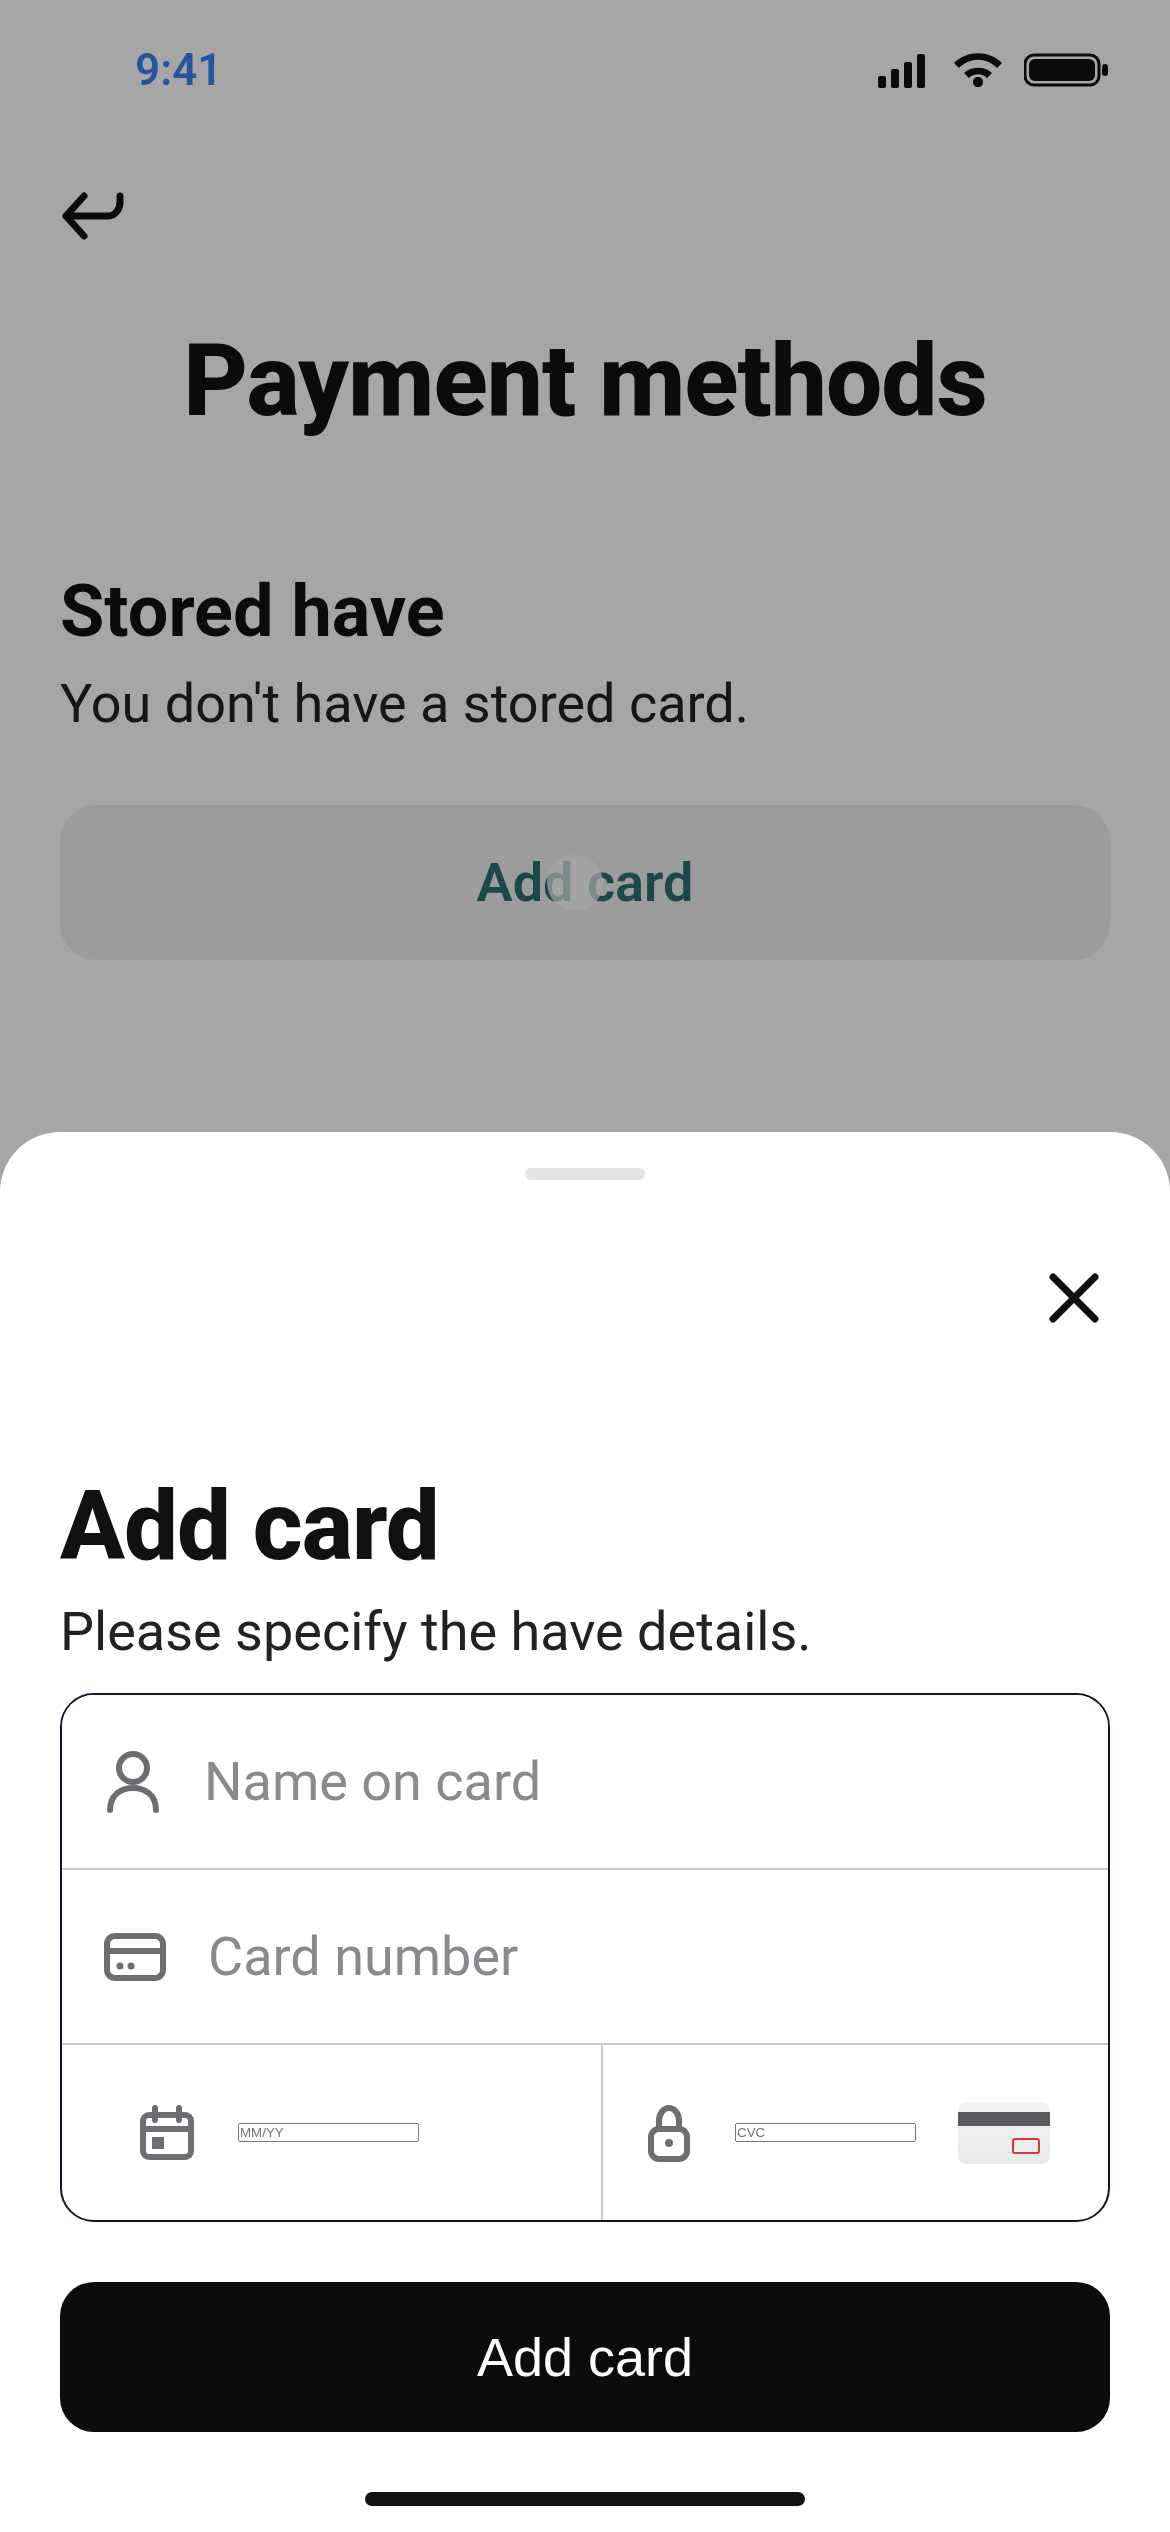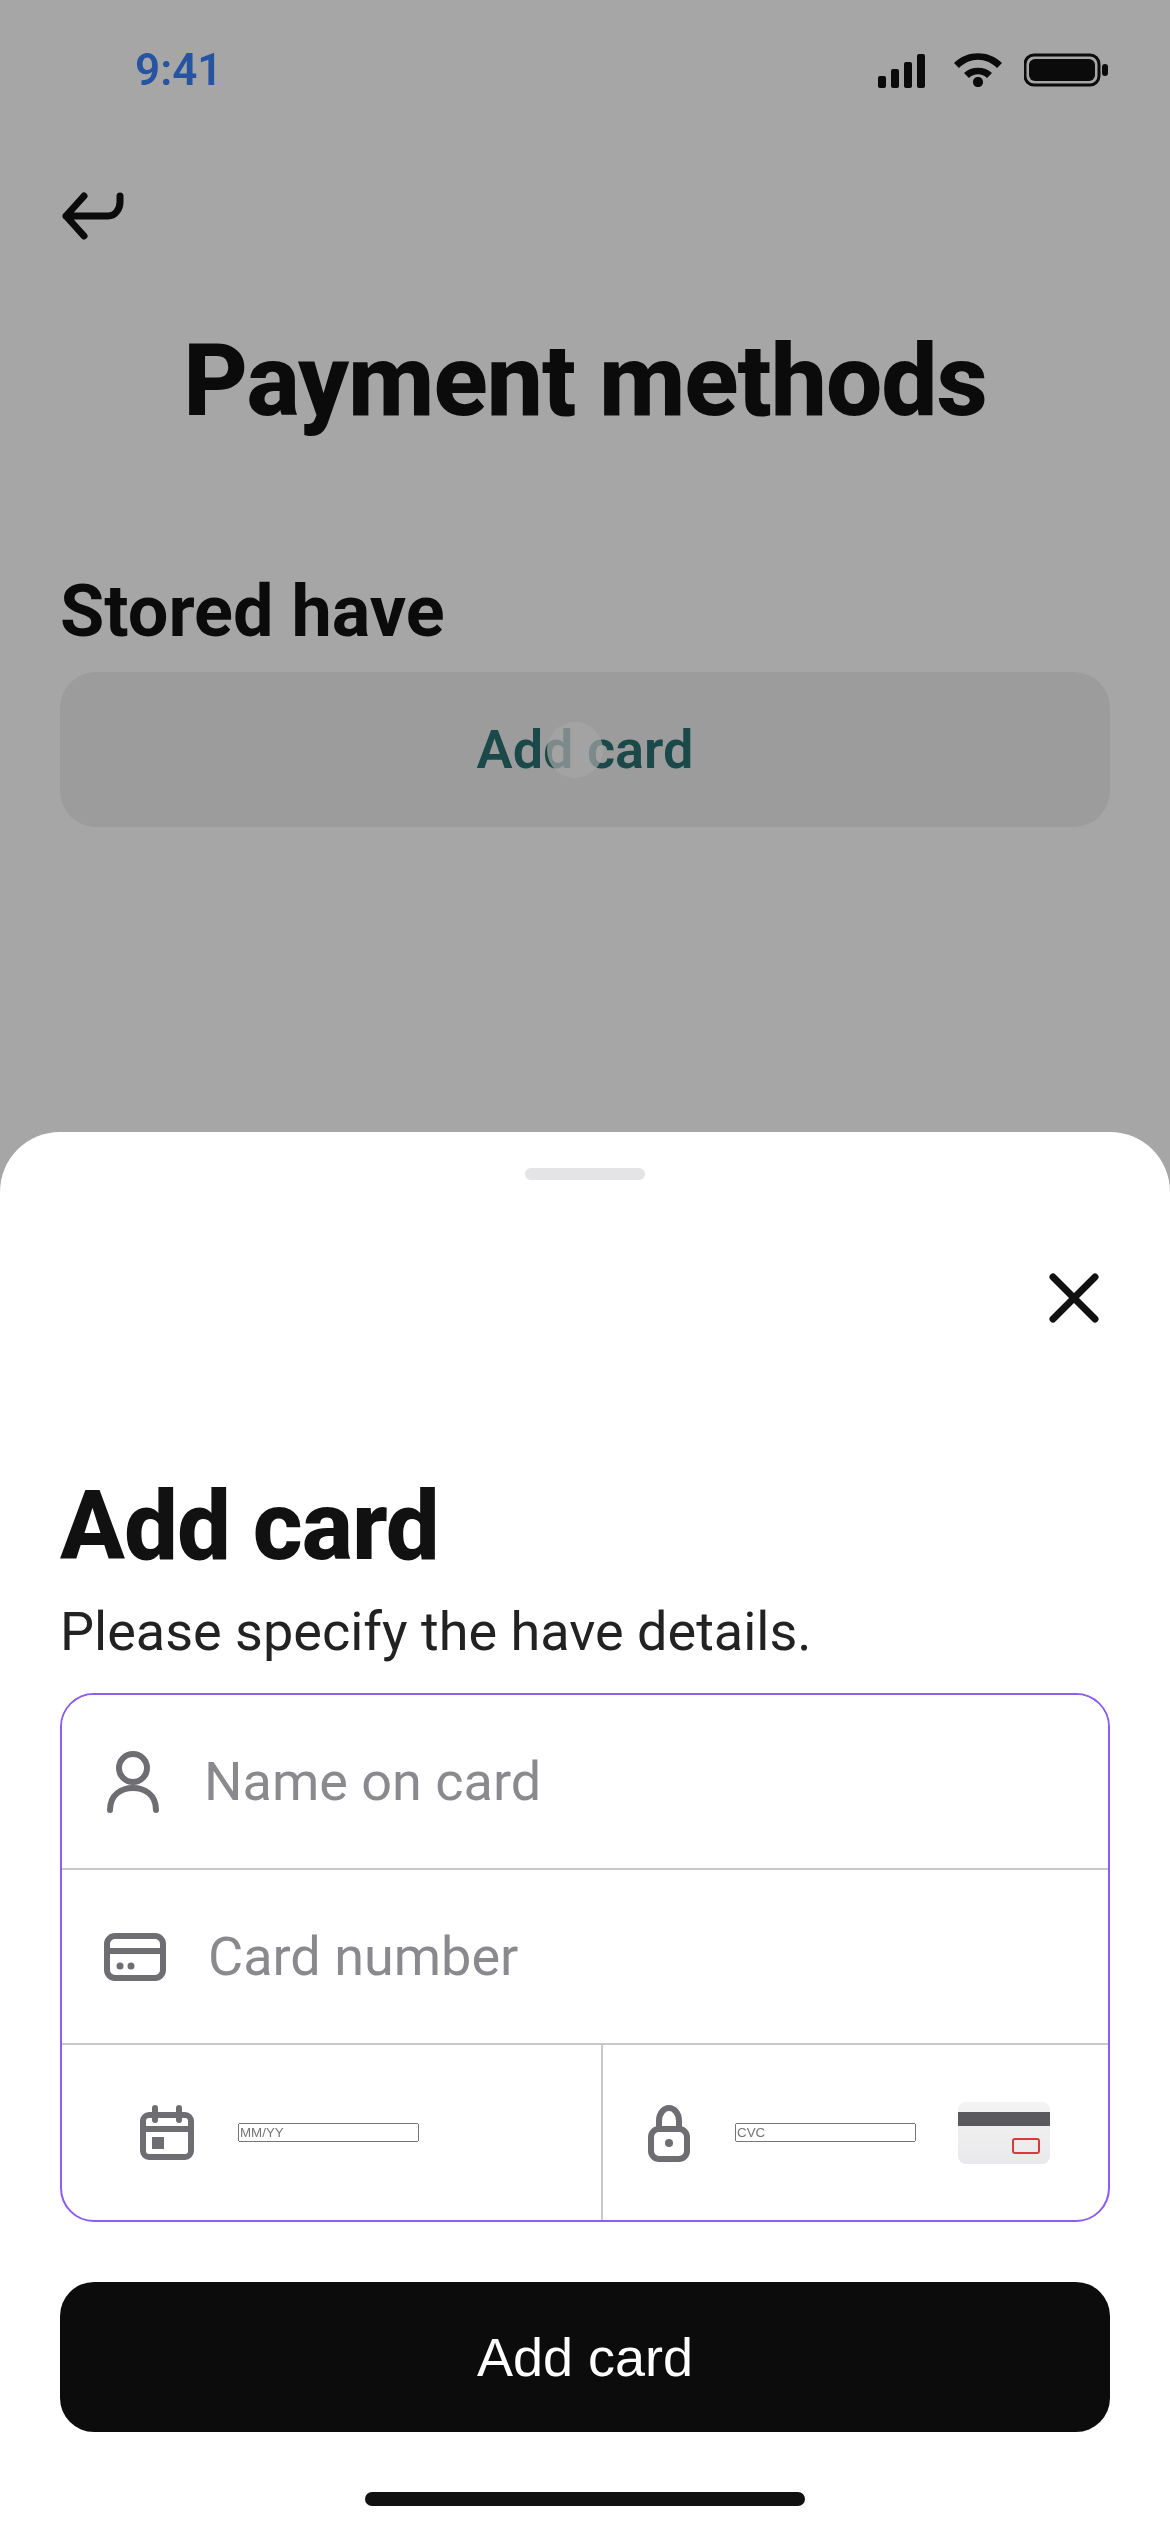--- a/index.html
+++ b/index.html
@@ -136,21 +136,21 @@
     letter-spacing: -1px;
   }
   .sheet-sub {
     font-size: 54px;
     color: #222;
     margin-top: 18px;
     margin-bottom: 30px;
   }
 
   .form {
-    border: 2px solid #8b5cf6;
+    border: 2px solid #0f172a;
     border-radius: 34px;
     overflow: hidden;
     margin-top: 26px;
   }
   .field {
     display: flex;
     align-items: center;
     height: 175px;
     padding: 0 42px;
     gap: 42px;
@@ -273,20 +273,21 @@
 </div>
 
 <div class="page">
   <div class="back-icon">
     <svg width="66" height="58" viewBox="0 0 66 58">
       <path d="M24 6 L6 26 L24 46 M6 26 H48 C56 26 60 18 60 12 V6" fill="none" stroke="#111" stroke-width="7" stroke-linecap="round" stroke-linejoin="round"></path>
     </svg>
   </div>
   <h1 class="page-title">Payment methods</h1>
   <h2 class="section-title">Stored have</h2>
+  <div class="section-sub">You don't have a stored card.</div>
   <div class="add-card-inline">
     <span>Add card</span>
     <span class="touch-dot"></span>
   </div>
 </div>
 
 <div class="dim-overlay"></div>
 
 <div class="sheet">
   <div class="sheet-handle"></div>

